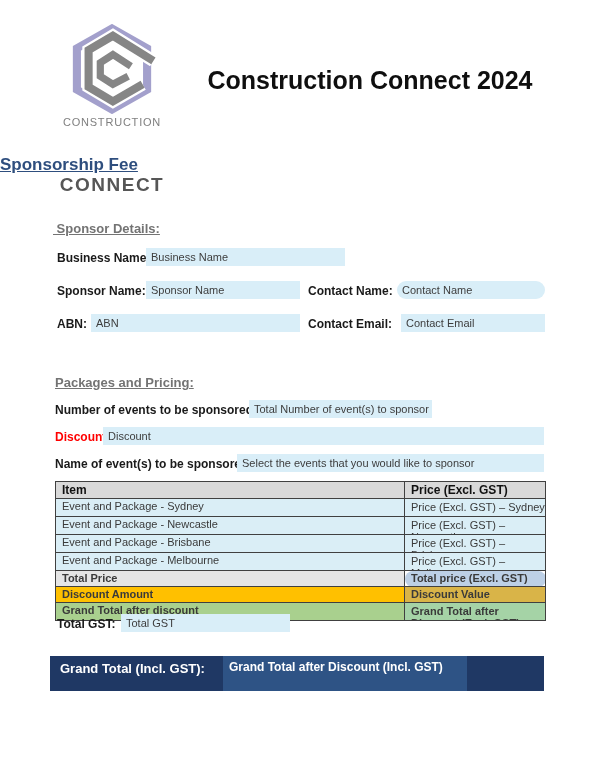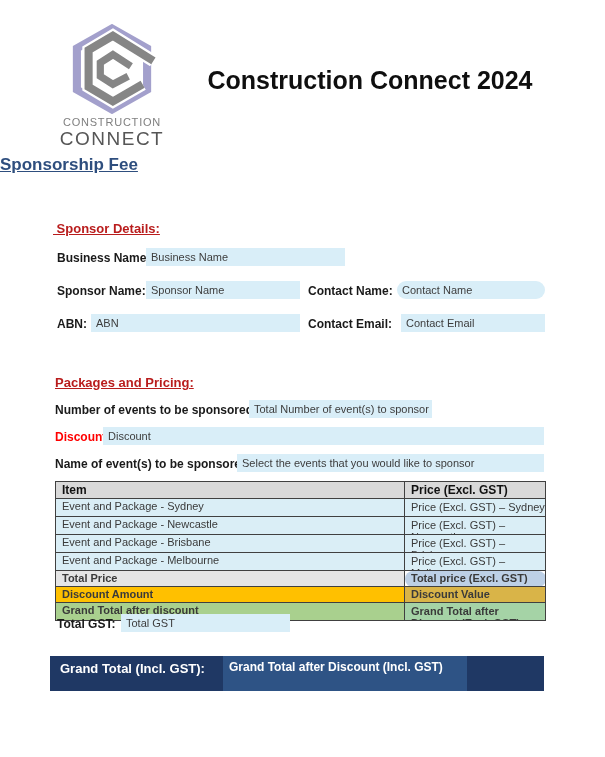--- a/index.html
+++ b/index.html
@@ -4,27 +4,27 @@
 <style>
   html,body { margin:0; padding:0; background:#ffffff; }
   .page {
     position:relative; width:605px; height:757px; background:#ffffff;
     font-family:"Liberation Sans", sans-serif; overflow:hidden;
   }
   
   .logo { position:absolute; left:54px; top:24px; width:116px; text-align:center; }
   .logo svg { display:block; margin:0 auto; }
   .logo-line1 { font-size:11px; color:#7f7f7f; letter-spacing:0.8px; margin-top:2px; }
-  .logo-line2 { font-size:19px; font-weight:normal; color:#565656; letter-spacing:1.5px; }
+  .logo-line2 { font-size:19px; font-weight:bold; color:#565656; letter-spacing:1.5px;margin-top:46px; }
   
   .main-title { position:absolute; left:150px; top:66px; width:440px; text-align:center;
     font-size:25px; font-weight:bold; color:#0f0f0f; }
   .subtitle-wrap { position:absolute; left:0; top:155px; width:605px; text-align:left; }
   .subtitle { font-size:17px; font-weight:bold; color:#2e4e7e; text-decoration:underline; }
-  .sec-heading { position:absolute; font-size:13px; font-weight:bold; color:#b91c1c;
+  .sec-heading { position:absolute; font-size:13px; font-weight:bold; color:#737373;
     text-decoration:underline; white-space:pre; }
   
   .lbl { position:absolute; font-size:12px; font-weight:bold; color:#1a1a1a; white-space:nowrap; }
   .lbl.red { color:#ff0000; }
   .field { position:absolute; background:#d9eef8; font-size:11px; color:#3d3d3d;
     padding:3px 5px 0 5px; height:15px; white-space:nowrap; overflow:hidden; box-sizing:content-box; }
   
   table.pricing { position:absolute; left:55px; top:481px; width:490px;
     border-collapse:collapse; table-layout:fixed; }
   table.pricing td, table.pricing th { border:1px solid #404040; padding:0 0 0 6px;

